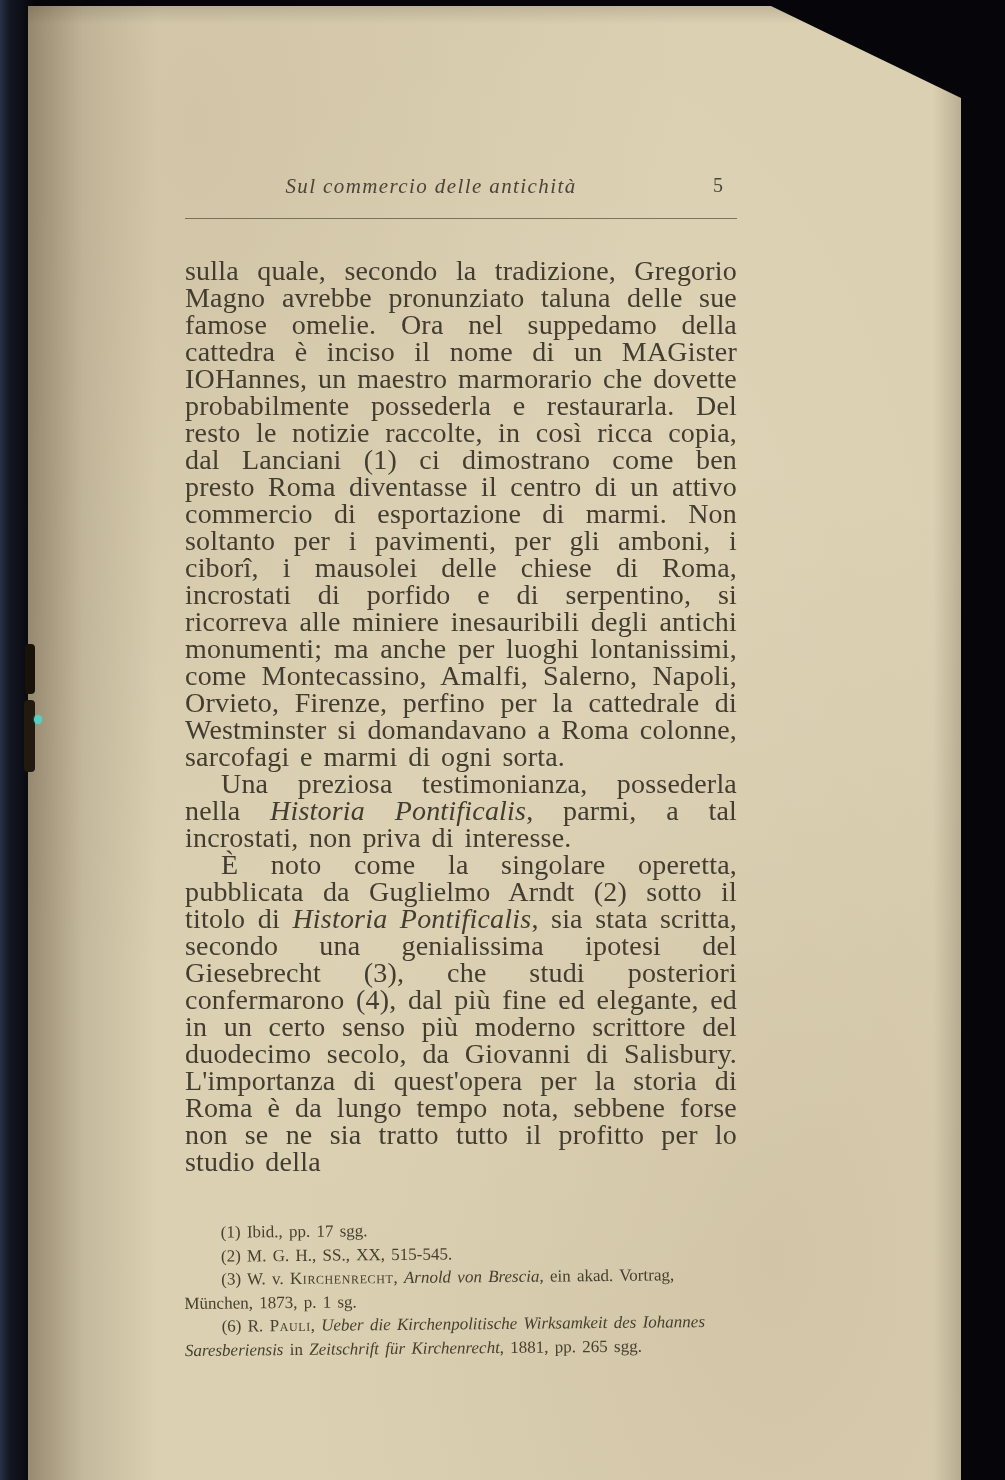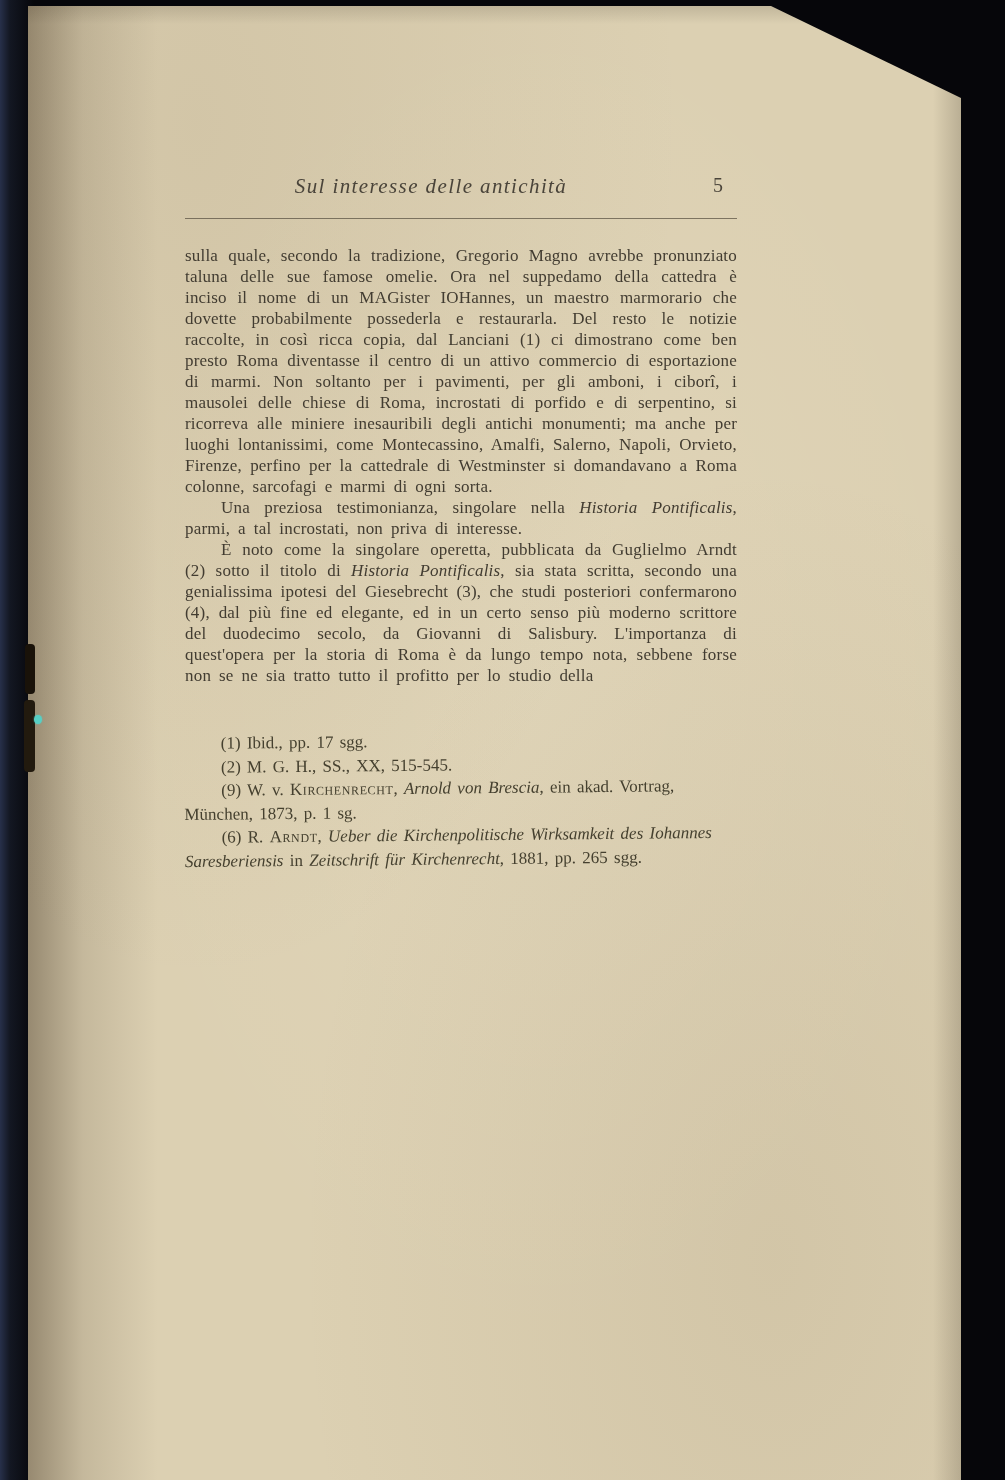--- a/index.html
+++ b/index.html
@@ -92,23 +92,23 @@
     color: #4a443a;
   }
   .header-rule {
     border: none;
     border-top: 1.6px solid rgba(74,66,52,0.65);
     margin: 10px 0 0 0;
     width: 100%;
   }
 
   .body-text {
-    margin-top: 26px;
-    font-size: 17px;
-    line-height: 21px;
+    margin-top: 38px;
+    font-size: 28px;
+    line-height: 27px;
     text-align: justify;
     word-spacing: 3.5px;
     letter-spacing: 0.2px;
     color: #423c31;
   }
   .body-text p { margin: 0; }
   .body-text p.indent { text-indent: 36px; }
 
   .footnotes {
     margin-top: 46px;
@@ -132,34 +132,34 @@
 
 <div class="paper">
 
   <span class="stitch s1"></span>
   <span class="stitch s2"></span>
   <span class="thread-dot"></span>
 
   <div class="column">
 
     <div class="page-header">
-      <span class="header-title">Sul interesse delle antichità</span>
+      <span class="header-title">Sul commercio delle antichità</span>
       <span class="page-number">5</span>
     </div>
     <hr class="header-rule">
 
     <div class="body-text">
         <p><span>sulla quale, secondo la tradizione, Gregorio Magno avrebbe pronunziato taluna delle sue famose omelie. Ora nel suppedamo della cattedra è inciso il nome di un MAGister IOHannes, un maestro marmorario che dovette probabilmente possederla e restaurarla. Del resto le notizie raccolte, in così ricca copia, dal Lanciani (1) ci dimostrano come ben presto Roma diventasse il centro di un attivo commercio di esportazione di marmi. Non soltanto per i pavimenti, per gli amboni, i ciborî, i mausolei delle chiese di Roma, incrostati di porfido e di serpentino, si ricorreva alle miniere inesauribili degli antichi monumenti; ma anche per luoghi lontanissimi, come Montecassino, Amalfi, Salerno, Napoli, Orvieto, Firenze, perfino per la cattedrale di Westminster si domandavano a Roma colonne, sarcofagi e marmi di ogni sorta.</span></p>
-        <p class="indent"><span>Una preziosa testimonianza, singolare nella </span><span class="run-italic">Historia Pontificalis</span><span>, parmi, a tal incrostati, non priva di interesse.</span></p>
+        <p class="indent"><span>Una preziosa testimonianza, possederla nella </span><span class="run-italic">Historia Pontificalis</span><span>, parmi, a tal incrostati, non priva di interesse.</span></p>
         <p class="indent"><span>È noto come la singolare operetta, pubblicata da Guglielmo Arndt (2) sotto il titolo di </span><span class="run-italic">Historia Pontificalis</span><span>, sia stata scritta, secondo una genialissima ipotesi del Giesebrecht (3), che studi posteriori confermarono (4), dal più fine ed elegante, ed in un certo senso più moderno scrittore del duodecimo secolo, da Giovanni di Salisbury. L'importanza di quest'opera per la storia di Roma è da lungo tempo nota, sebbene forse non se ne sia tratto tutto il profitto per lo studio della</span></p>
       </div>
 
     <div class="footnotes">
         <p><span>(1) Ibid., pp. 17 sgg.</span></p>
         <p><span>(2) M. G. H., SS., XX, 515-545.</span></p>
-        <p><span>(9) W. v. </span><span class="run-smallcaps">Kirchenrecht</span><span>, </span><span class="run-italic">Arnold von Brescia</span><span>, ein akad. Vortrag, München, 1873, p. 1 sg.</span></p>
-        <p><span>(6) R. </span><span class="run-smallcaps">Arndt</span><span>, </span><span class="run-italic">Ueber die Kirchenpolitische Wirksamkeit des Iohannes Saresberiensis</span><span> in </span><span class="run-italic">Zeitschrift für Kirchenrecht</span><span>, 1881, pp. 265 sgg.</span></p>
+        <p><span>(3) W. v. </span><span class="run-smallcaps">Kirchenrecht</span><span>, </span><span class="run-italic">Arnold von Brescia</span><span>, ein akad. Vortrag, München, 1873, p. 1 sg.</span></p>
+        <p><span>(6) R. </span><span class="run-smallcaps">Pauli</span><span>, </span><span class="run-italic">Ueber die Kirchenpolitische Wirksamkeit des Iohannes Saresberiensis</span><span> in </span><span class="run-italic">Zeitschrift für Kirchenrecht</span><span>, 1881, pp. 265 sgg.</span></p>
       </div>
 
   </div>
 
   <div class="corner-dark"></div>
 </div>
 
 </body></html>

